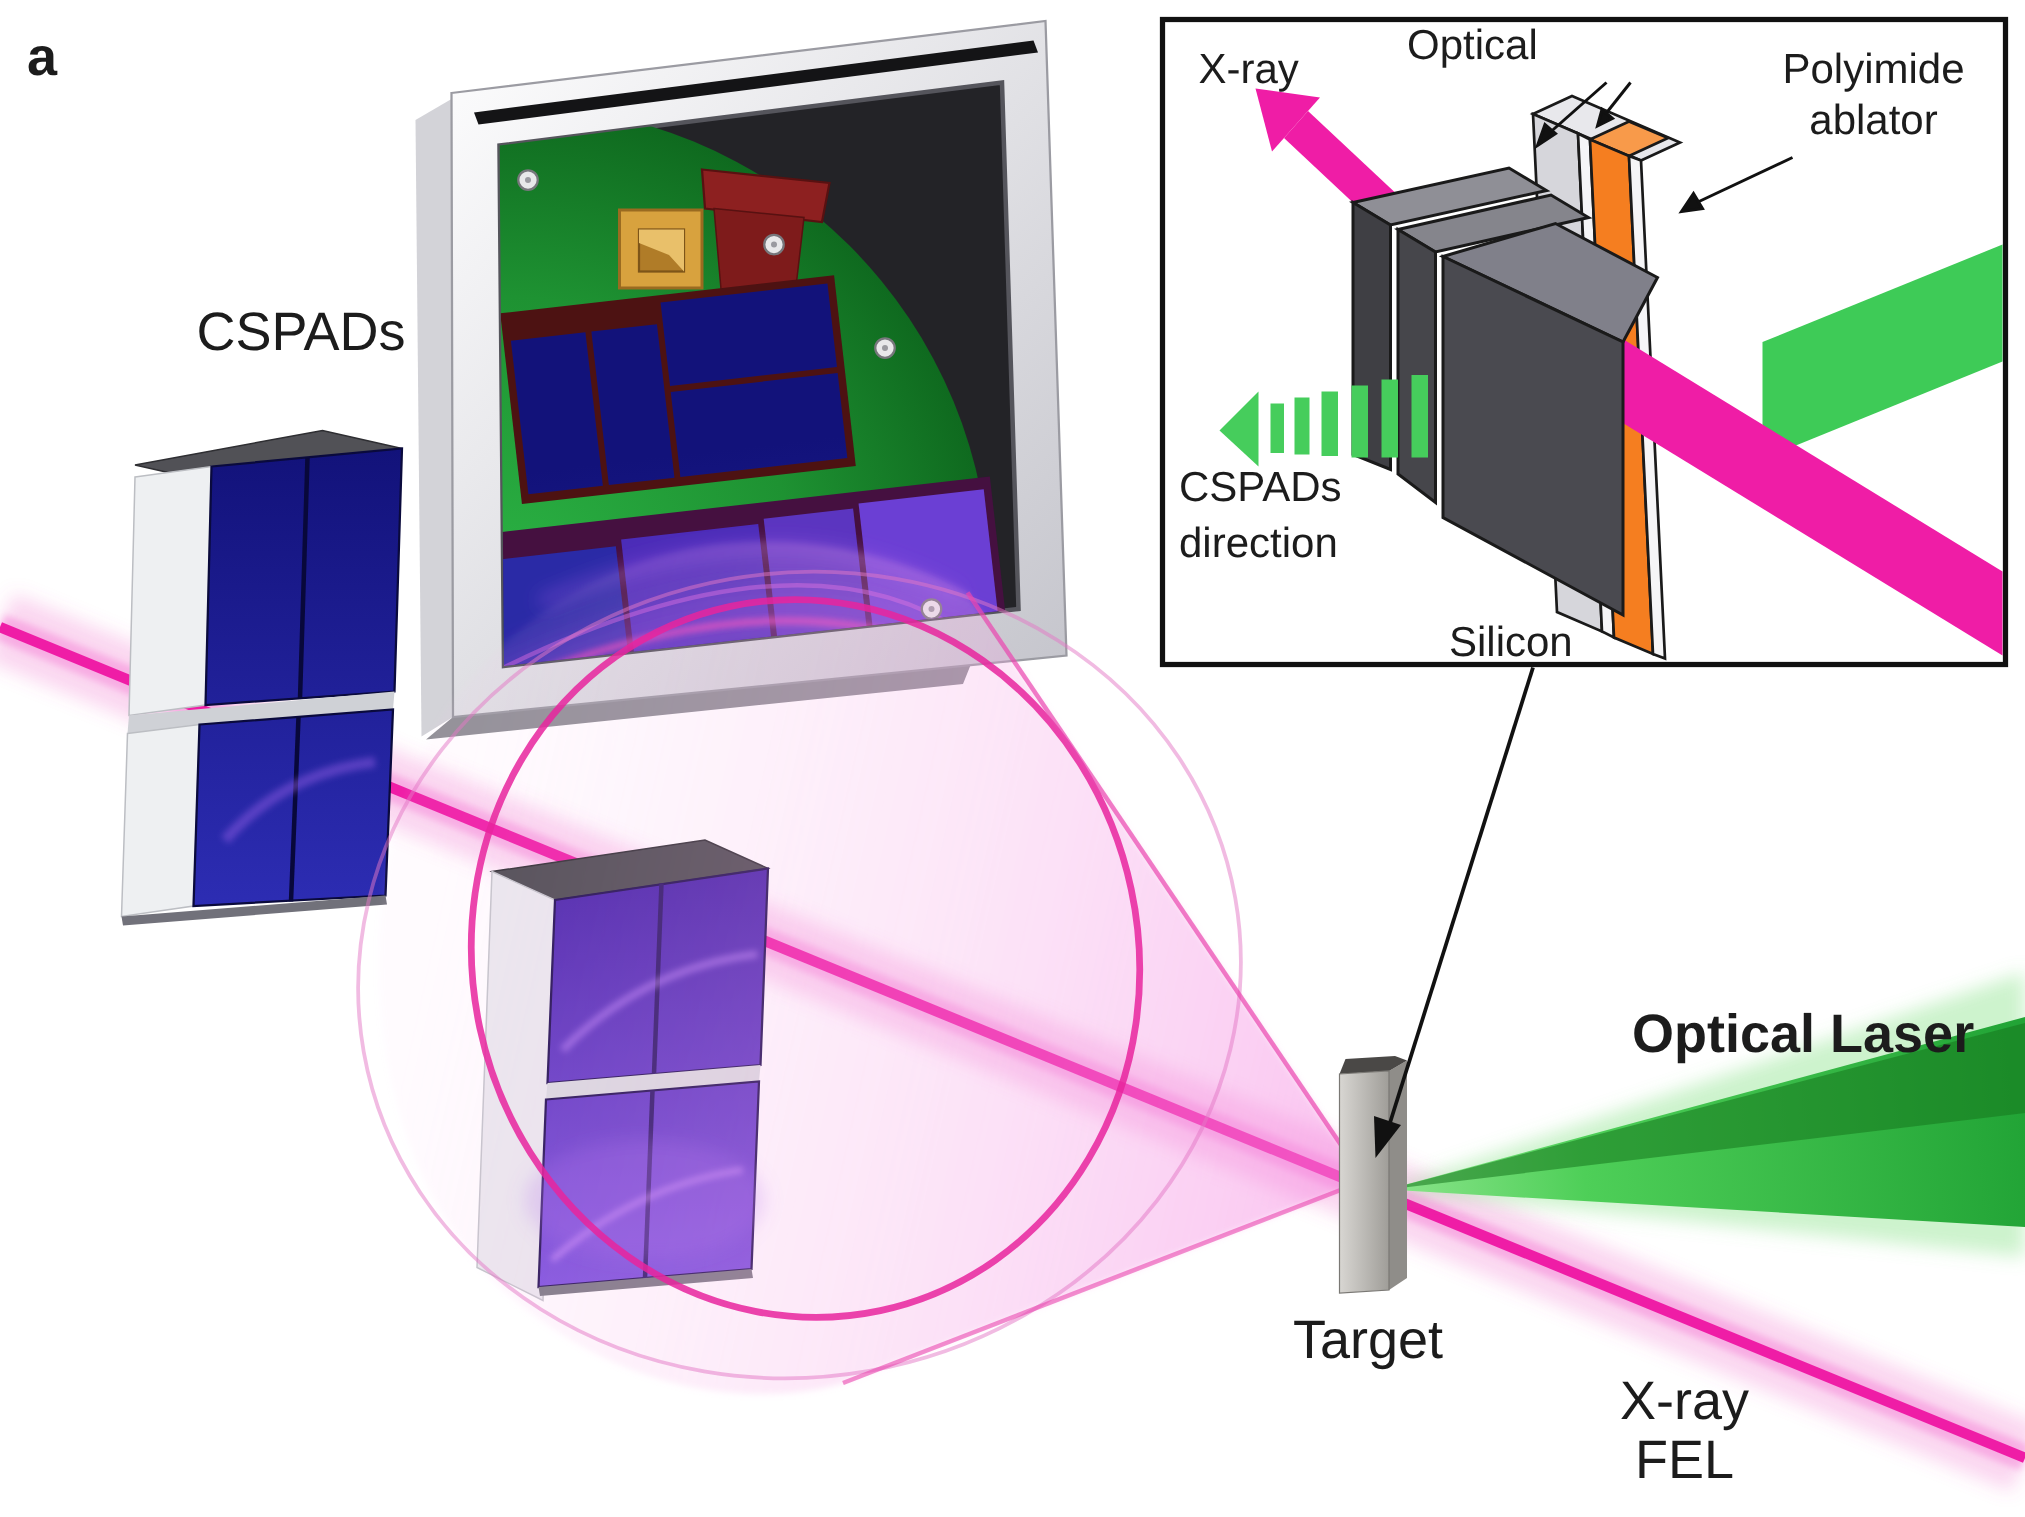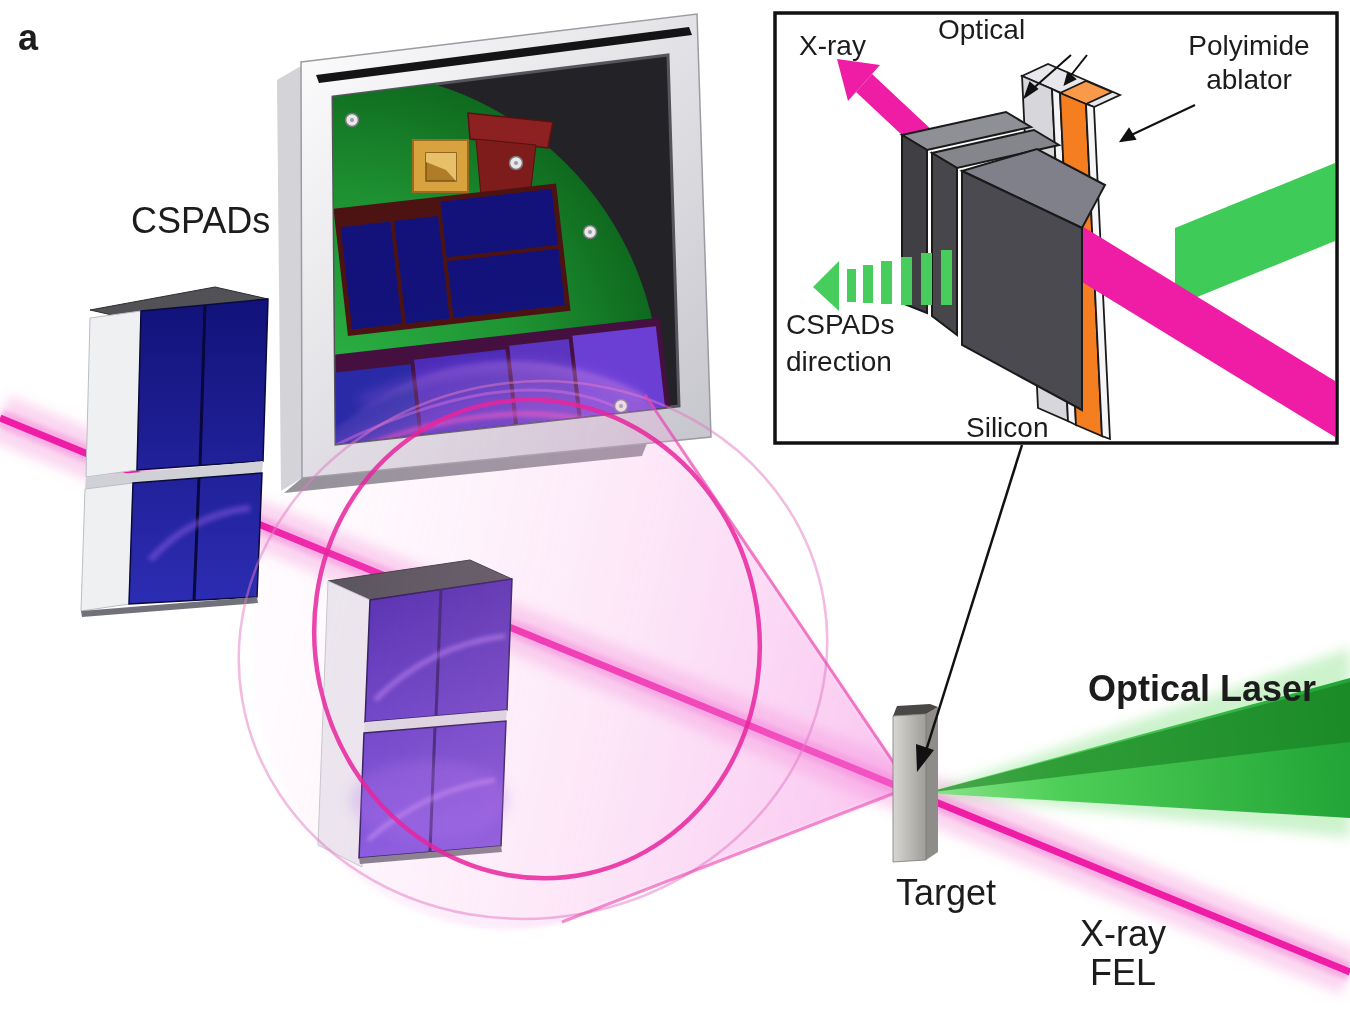--- a/index.html
+++ b/index.html
@@ -221,21 +221,21 @@
           <polygon points="290,71 300,66 293,60"></polygon>
       <line x1="420" y1="92" x2="352" y2="124"></line>
           <polygon points="346,128 360,126 354,116"></polygon>
     </g>
     <rect x="0" y="0" width="562" height="430" fill="none" stroke="#111111" stroke-width="3.5"></rect>
   </g>
 </svg>
 
 <div class="lbl panel" style="left:18px;top:16px;">a</div>
 <div class="lbl f30" style="left:131px;top:199px;">CSPADs</div>
-<div class="lbl f30" style="left:896px;top:871px;text-align:center;">Target</div>
+<div class="lbl f30" style="left:862px;top:871px;text-align:center;">Target</div>
 <div class="lbl f30" style="left:1088px;top:667px;font-weight:bold;">Optical Laser</div>
 <div class="lbl f30 center" style="left:1058px;top:914px;width:130px;line-height:39px;">
   <div>X-ray</div>
   <div>FEL</div>
 </div>
 
 <div class="lbl f28" style="left:799px;top:29px;">X-ray</div>
 <div class="lbl f28" style="left:938px;top:13px;">Optical</div>
 <div class="lbl f28 center" style="left:1180px;top:29px;width:138px;line-height:34px;">
   <div>Polyimide</div>

